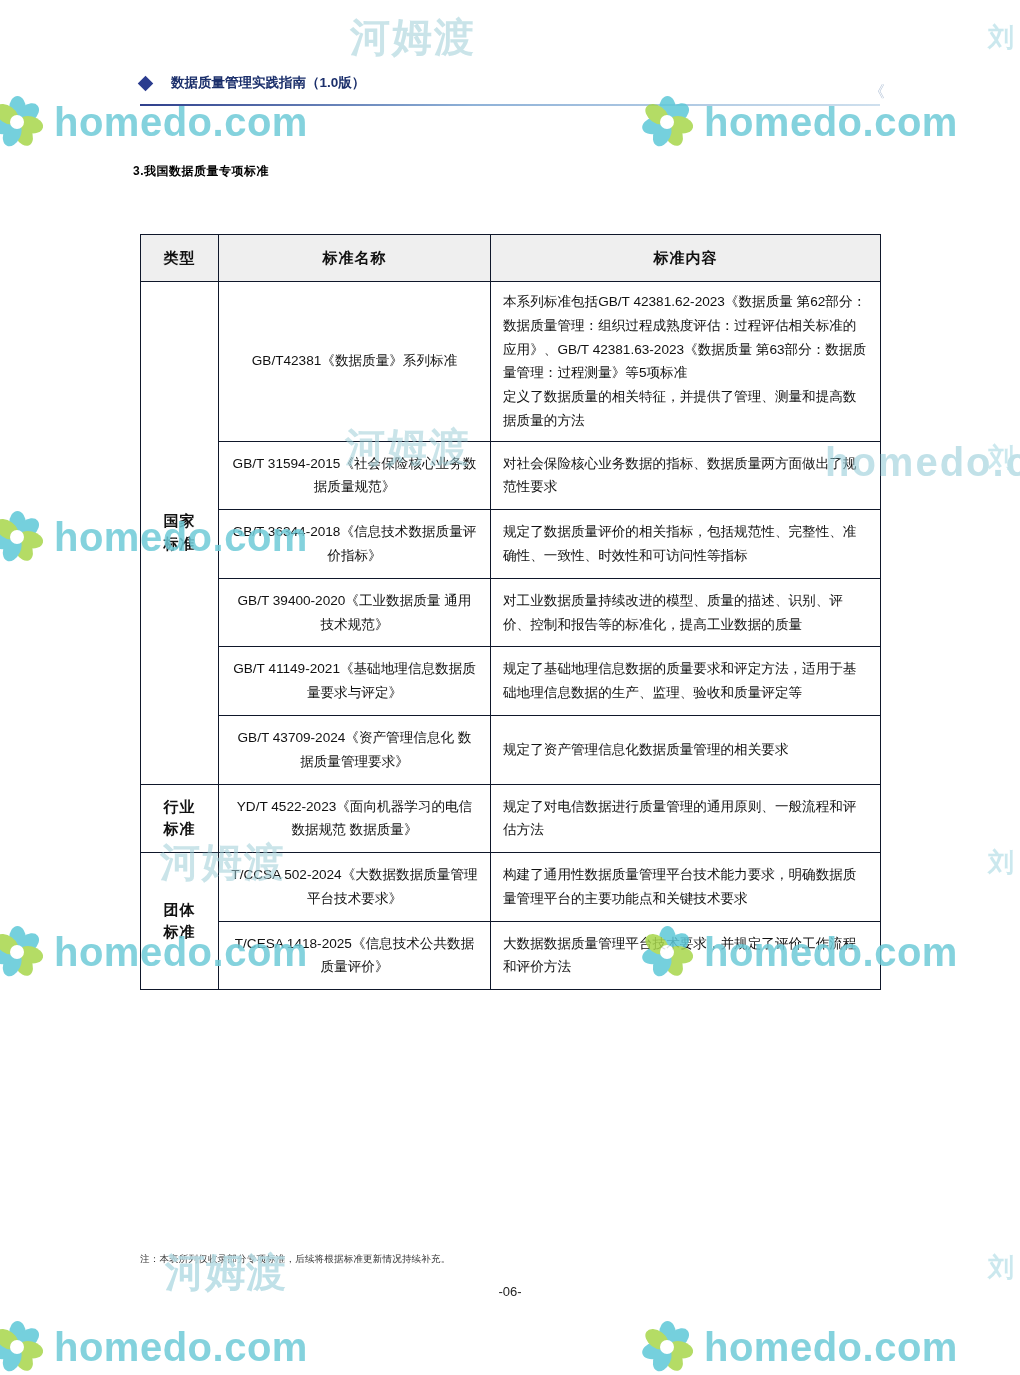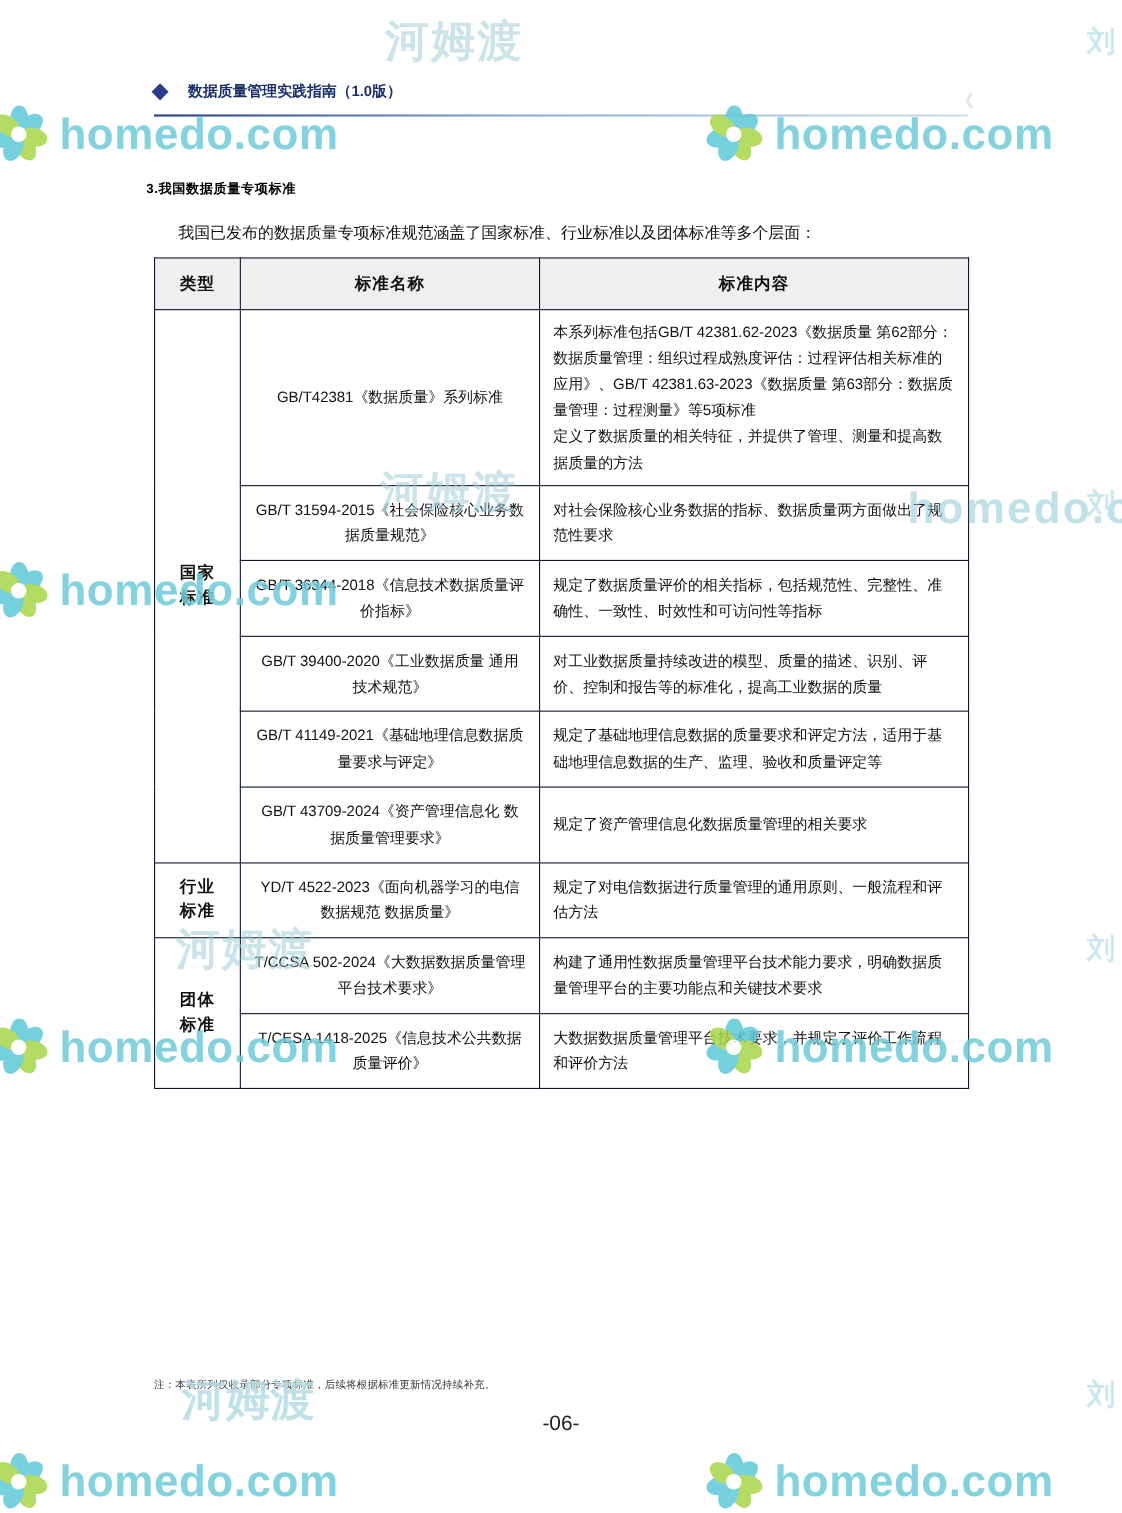--- a/index.html
+++ b/index.html
@@ -200,21 +200,21 @@
     font-size: 9.5px;
     color: #333;
     letter-spacing: 0.2px;
   }
   .page-number {
     position: absolute;
     left: 0;
     right: 0;
     top: 1284px;
     text-align: center;
-    font-size: 19px;
+    font-size: 13px;
     color: #222;
   }
 
   .corner-mark {
     position: absolute;
     font-size: 26px;
     color: #bfe3ea;
     font-weight: bold;
     opacity: 0.8;
   }
@@ -332,21 +332,20 @@
 <div class="page">
 
   <div class="header">
     <span class="diamond"></span>
     <span class="header-title">数据质量管理实践指南（1.0版）</span>
   </div>
   <div class="header-rule"></div>
   <div class="header-mark">《</div>
 
   <div class="section-title">3.我国数据质量专项标准</div>
-  <div class="intro">我国已发布的数据质量专项标准规范涵盖了国家标准、行业标准以及团体标准等多个层面：</div>
 
   <table class="std">
     <colgroup>
       <col class="c1">
         <col class="c2">
         <col class="c3">
     </colgroup>
     <thead>
       <tr>
         <th>类型</th>

